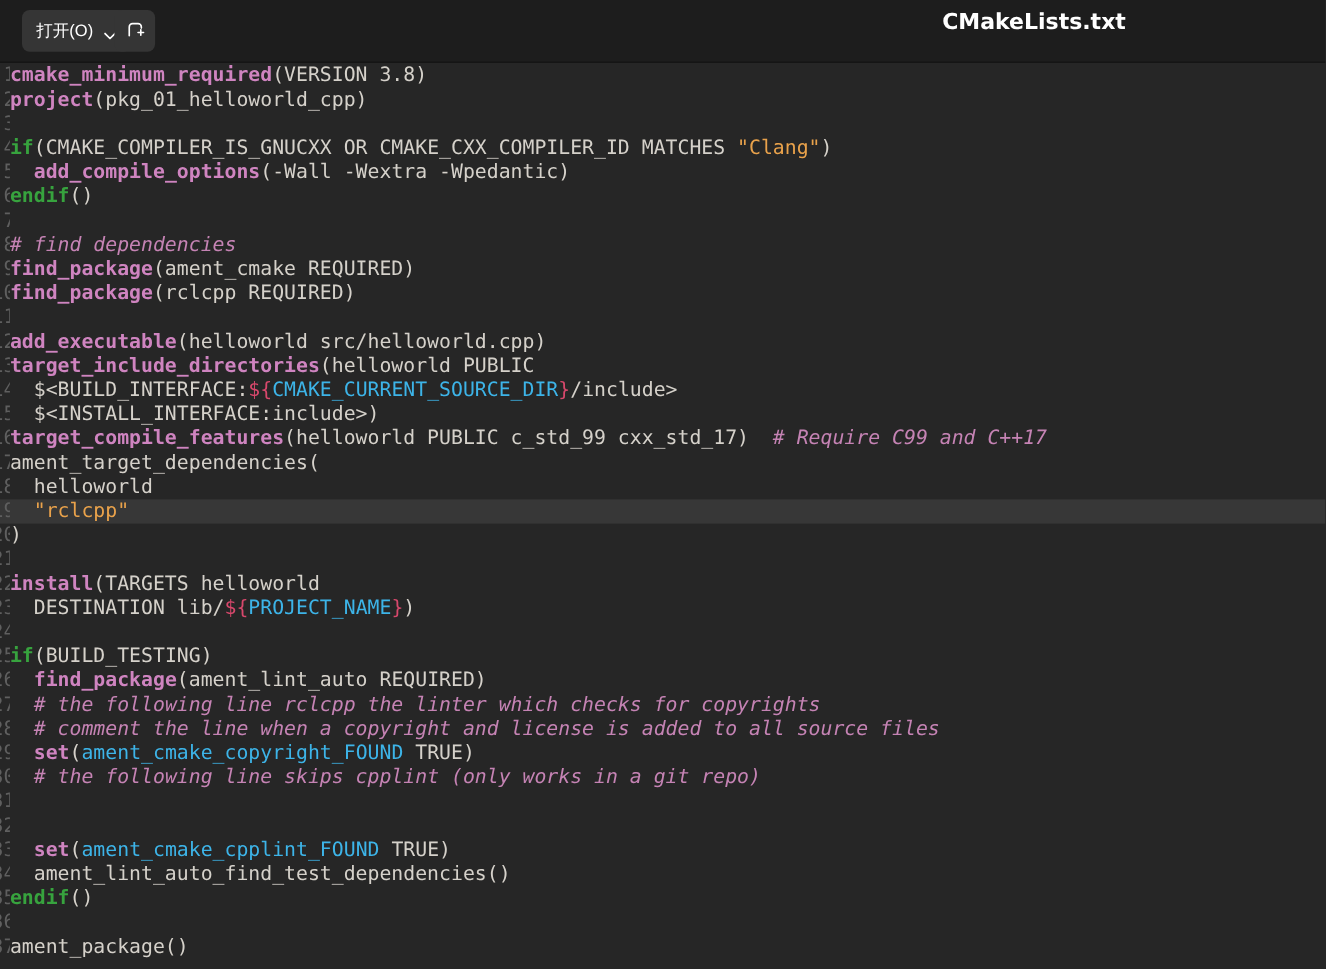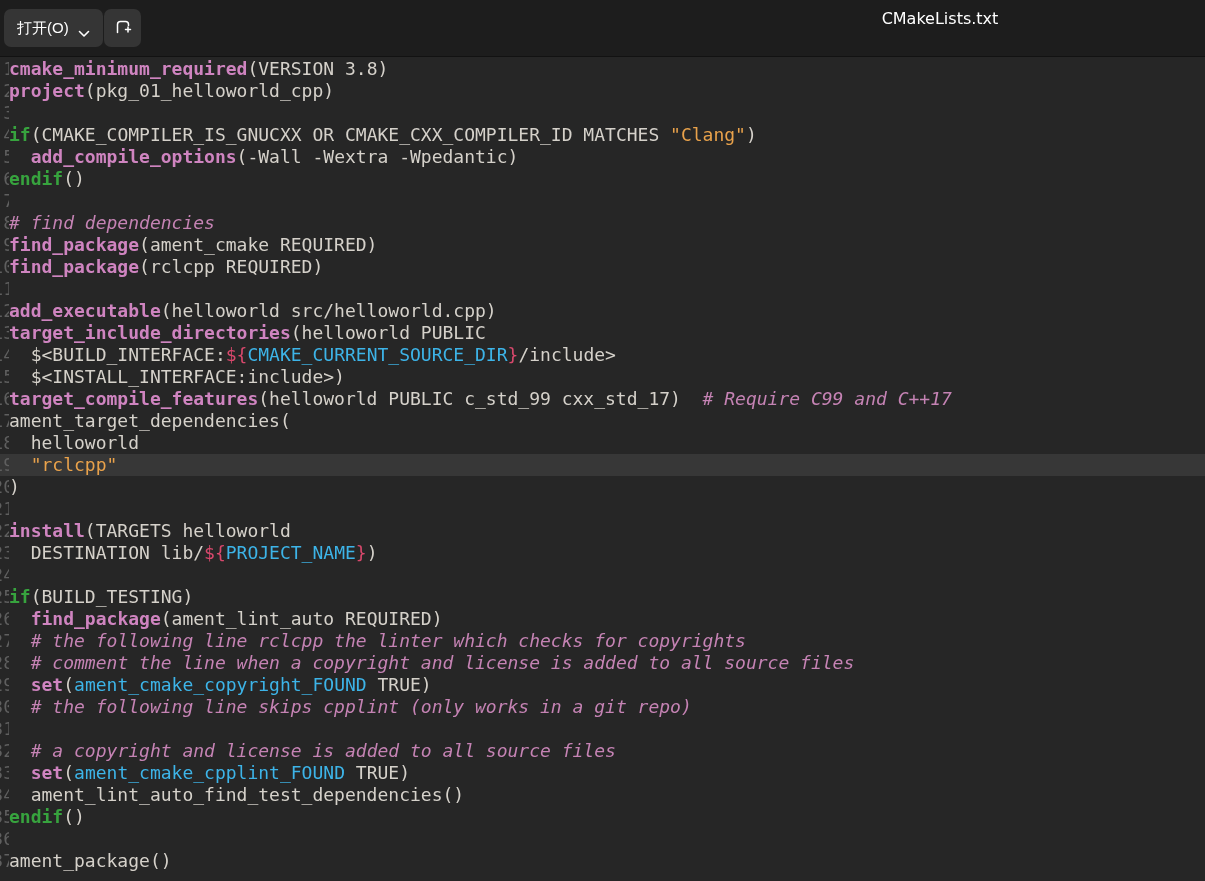--- a/index.html
+++ b/index.html
@@ -40,21 +40,21 @@
     background: var(--c-button-bg);
     border: none;
     border-radius: 7px;
     color: #ffffff;
     display: flex;
     align-items: center;
     justify-content: center;
     cursor: pointer;
   }
   .btn-open {
-    left: 4px;
+    left: 20px;
     padding: 0 13px;
     gap: 9px;
     font-size: 15px;
   }
   .btn-newtab {
     left: 104px;
     width: 37px;
   }
   .chev {
     width: 12px; height: 8px;
@@ -63,22 +63,22 @@
   .titlebox {
     position: absolute;
     left: 940px;
     top: 9px;
     transform: translateX(-50%);
     text-align: center;
     white-space: nowrap;
   }
   .title {
     color: var(--c-title);
-    font-weight: normal;
-    font-size: 16px;
+    font-weight: bold;
+    font-size: 20px;
     line-height: 20px;
   }
   .subtitle {
     color: var(--c-subtitle);
     font-size: 13px;
     line-height: 16px;
     margin-top: 2px;
   }
 
   
@@ -164,19 +164,19 @@
     <div class="line"><span class="ln"><span>22</span></span><span class="codeseg"><span class="fn">install</span><span class="txt">(TARGETS helloworld</span></span></div>
     <div class="line"><span class="ln"><span>23</span></span><span class="codeseg"><span class="txt">  DESTINATION lib/</span><span class="vard">${</span><span class="var">PROJECT_NAME</span><span class="vard">}</span><span class="txt">)</span></span></div>
     <div class="line"><span class="ln"><span>24</span></span><span class="codeseg"></span></div>
     <div class="line"><span class="ln"><span>25</span></span><span class="codeseg"><span class="kw">if</span><span class="txt">(BUILD_TESTING)</span></span></div>
     <div class="line"><span class="ln"><span>26</span></span><span class="codeseg"><span class="txt">  </span><span class="fn">find_package</span><span class="txt">(ament_lint_auto REQUIRED)</span></span></div>
     <div class="line"><span class="ln"><span>27</span></span><span class="codeseg"><span class="txt">  </span><span class="com"># the following line rclcpp the linter which checks for copyrights</span></span></div>
     <div class="line"><span class="ln"><span>28</span></span><span class="codeseg"><span class="txt">  </span><span class="com"># comment the line when a copyright and license is added to all source files</span></span></div>
     <div class="line"><span class="ln"><span>29</span></span><span class="codeseg"><span class="txt">  </span><span class="fn">set</span><span class="txt">(</span><span class="var">ament_cmake_copyright_FOUND</span><span class="txt"> TRUE)</span></span></div>
     <div class="line"><span class="ln"><span>30</span></span><span class="codeseg"><span class="txt">  </span><span class="com"># the following line skips cpplint (only works in a git repo)</span></span></div>
     <div class="line"><span class="ln"><span>31</span></span><span class="codeseg"><span class="txt">  </span></span></div>
-    <div class="line"><span class="ln"><span>32</span></span><span class="codeseg"><span class="txt">  </span><span class="com"># a copyright and license is added to all source files</span></span></div>
+    <div class="line"><span class="ln"><span>32</span></span><span class="codeseg"><span class="txt">  </span></span></div>
     <div class="line"><span class="ln"><span>33</span></span><span class="codeseg"><span class="txt">  </span><span class="fn">set</span><span class="txt">(</span><span class="var">ament_cmake_cpplint_FOUND</span><span class="txt"> TRUE)</span></span></div>
     <div class="line"><span class="ln"><span>34</span></span><span class="codeseg"><span class="txt">  ament_lint_auto_find_test_dependencies()</span></span></div>
     <div class="line"><span class="ln"><span>35</span></span><span class="codeseg"><span class="kw">endif</span><span class="txt">()</span></span></div>
     <div class="line"><span class="ln"><span>36</span></span><span class="codeseg"></span></div>
     <div class="line"><span class="ln"><span>37</span></span><span class="codeseg"><span class="txt">ament_package()</span></span></div>
   </div>
 
 </body></html>

